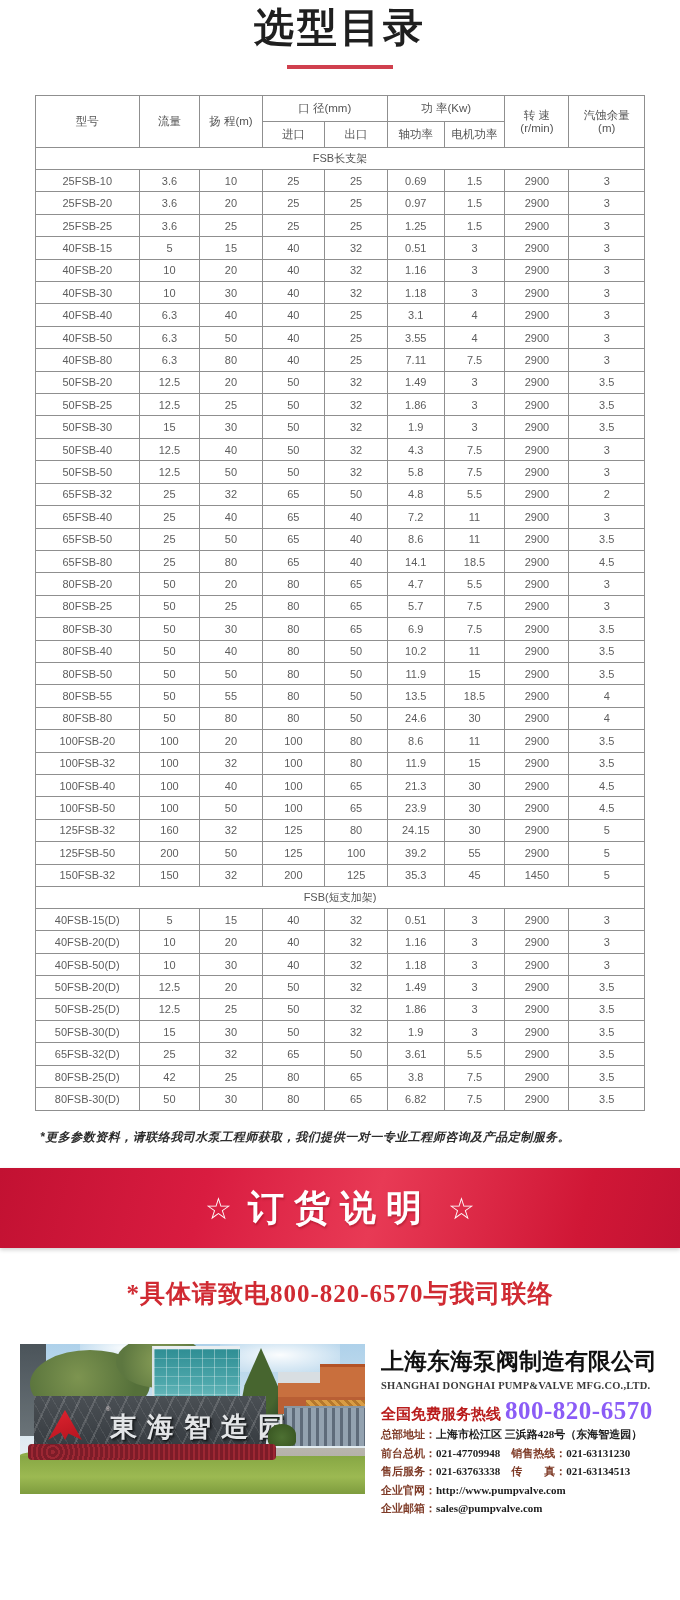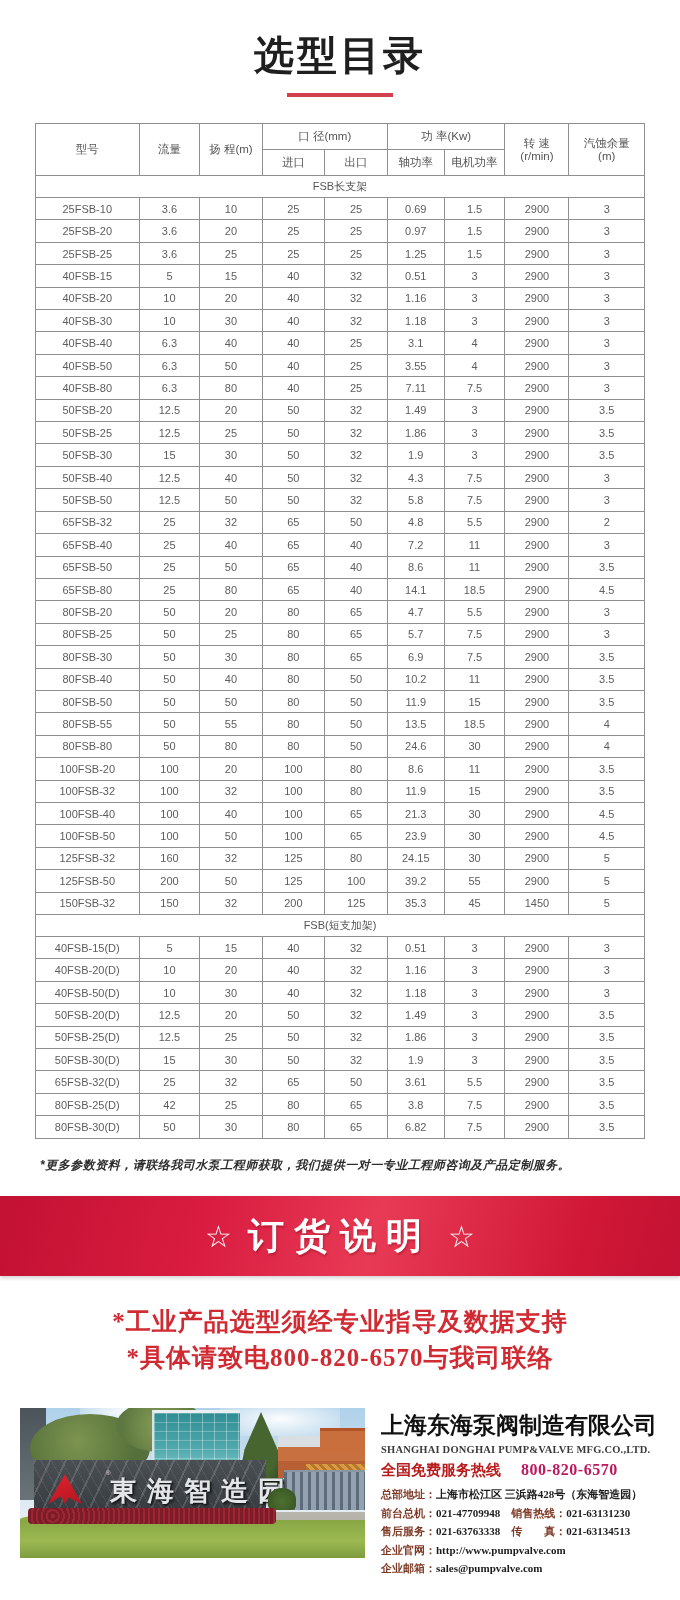--- a/index.html
+++ b/index.html
@@ -3,21 +3,21 @@
 <meta charset="utf-8">
 <style>
   * { margin:0; padding:0; box-sizing:border-box; }
   html,body { background:#ffffff; }
   body {
     width:680px; height:1600px; overflow:hidden; position:relative;
     font-family:"Liberation Sans", sans-serif;
   }
 
   
-  .title-wrap { padding-top:28px; text-align:center; }
+  .title-wrap { padding-top:0; text-align:center; }
   .page-title {
     font-size:40px; font-weight:800; color:#1f1f1f; letter-spacing:3px;
     font-family:"Liberation Sans", sans-serif;
   }
   .title-underline { width:106px; height:4px; background:#d0404e; margin:10px auto 0 auto; }
 
   
   .table-wrap { margin:26px 35px 0 35px; height:1016px; }
   table.spec {
     width:100%; height:100%; border-collapse:collapse; table-layout:fixed;
@@ -134,22 +134,22 @@
   .company-cn {
     font-size:23px; font-weight:900; color:#111; white-space:nowrap; letter-spacing:0;
     font-family:"Liberation Sans", sans-serif;
   }
   .company-en {
     margin-top:3px; font-size:10.5px; font-weight:700; color:#3a3a3a; letter-spacing:0.2px;
     font-family:"Liberation Serif", serif; white-space:nowrap;
   }
   .hotline { margin-top:6px; white-space:nowrap; font-family:"Liberation Serif", serif; }
   .hotline-label { font-size:15px; font-weight:900; color:#b91c1c; }
-  .hotline-number { font-size:16px; font-weight:900; color:#be185d; letter-spacing:0.5px;margin-left:16px; }
-  .contacts { margin-top:5px; font-family:"Liberation Serif", serif; }
+  .hotline-number { font-size:25px; font-weight:900; color:#8b5cf6; letter-spacing:0.5px; }
+  .contacts { font-family:"Liberation Serif", serif; }
   .contact-line { font-size:11px; line-height:18.5px; white-space:nowrap; font-weight:700; }
   .c-label { color:#7e3a26; }
   .c-value { color:#1c1c1c; }
   .c-value.link { color:#1c1c1c; text-decoration:none; }
 </style>
 </head>
 <body>
 
 <div class="title-wrap">
   <div class="page-title">选型目录</div>
@@ -656,21 +656,20 @@
 
 <div class="note">*更多参数资料，请联络我司水泵工程师获取，我们提供一对一专业工程师咨询及产品定制服务。</div>
 
 <div class="banner">
   <span class="star">☆</span>
   <span class="banner-title">订货说明</span>
   <span class="star">☆</span>
 </div>
 
 <div class="notice">
-  <div class="notice-line">*工业产品选型须经专业指导及数据支持</div>
   <div class="notice-line">*具体请致电800-820-6570与我司联络</div>
 </div>
 
 <div class="bottom">
 
   <div class="photo">
     <div class="ph cloud" style="left:200px;top:-6px;width:120px;height:34px;"></div>
     <div class="ph cloud" style="left:60px;top:-10px;width:90px;height:28px;"></div>
     <div class="ph left-structure"></div>
     <div class="ph tree t1"></div>

